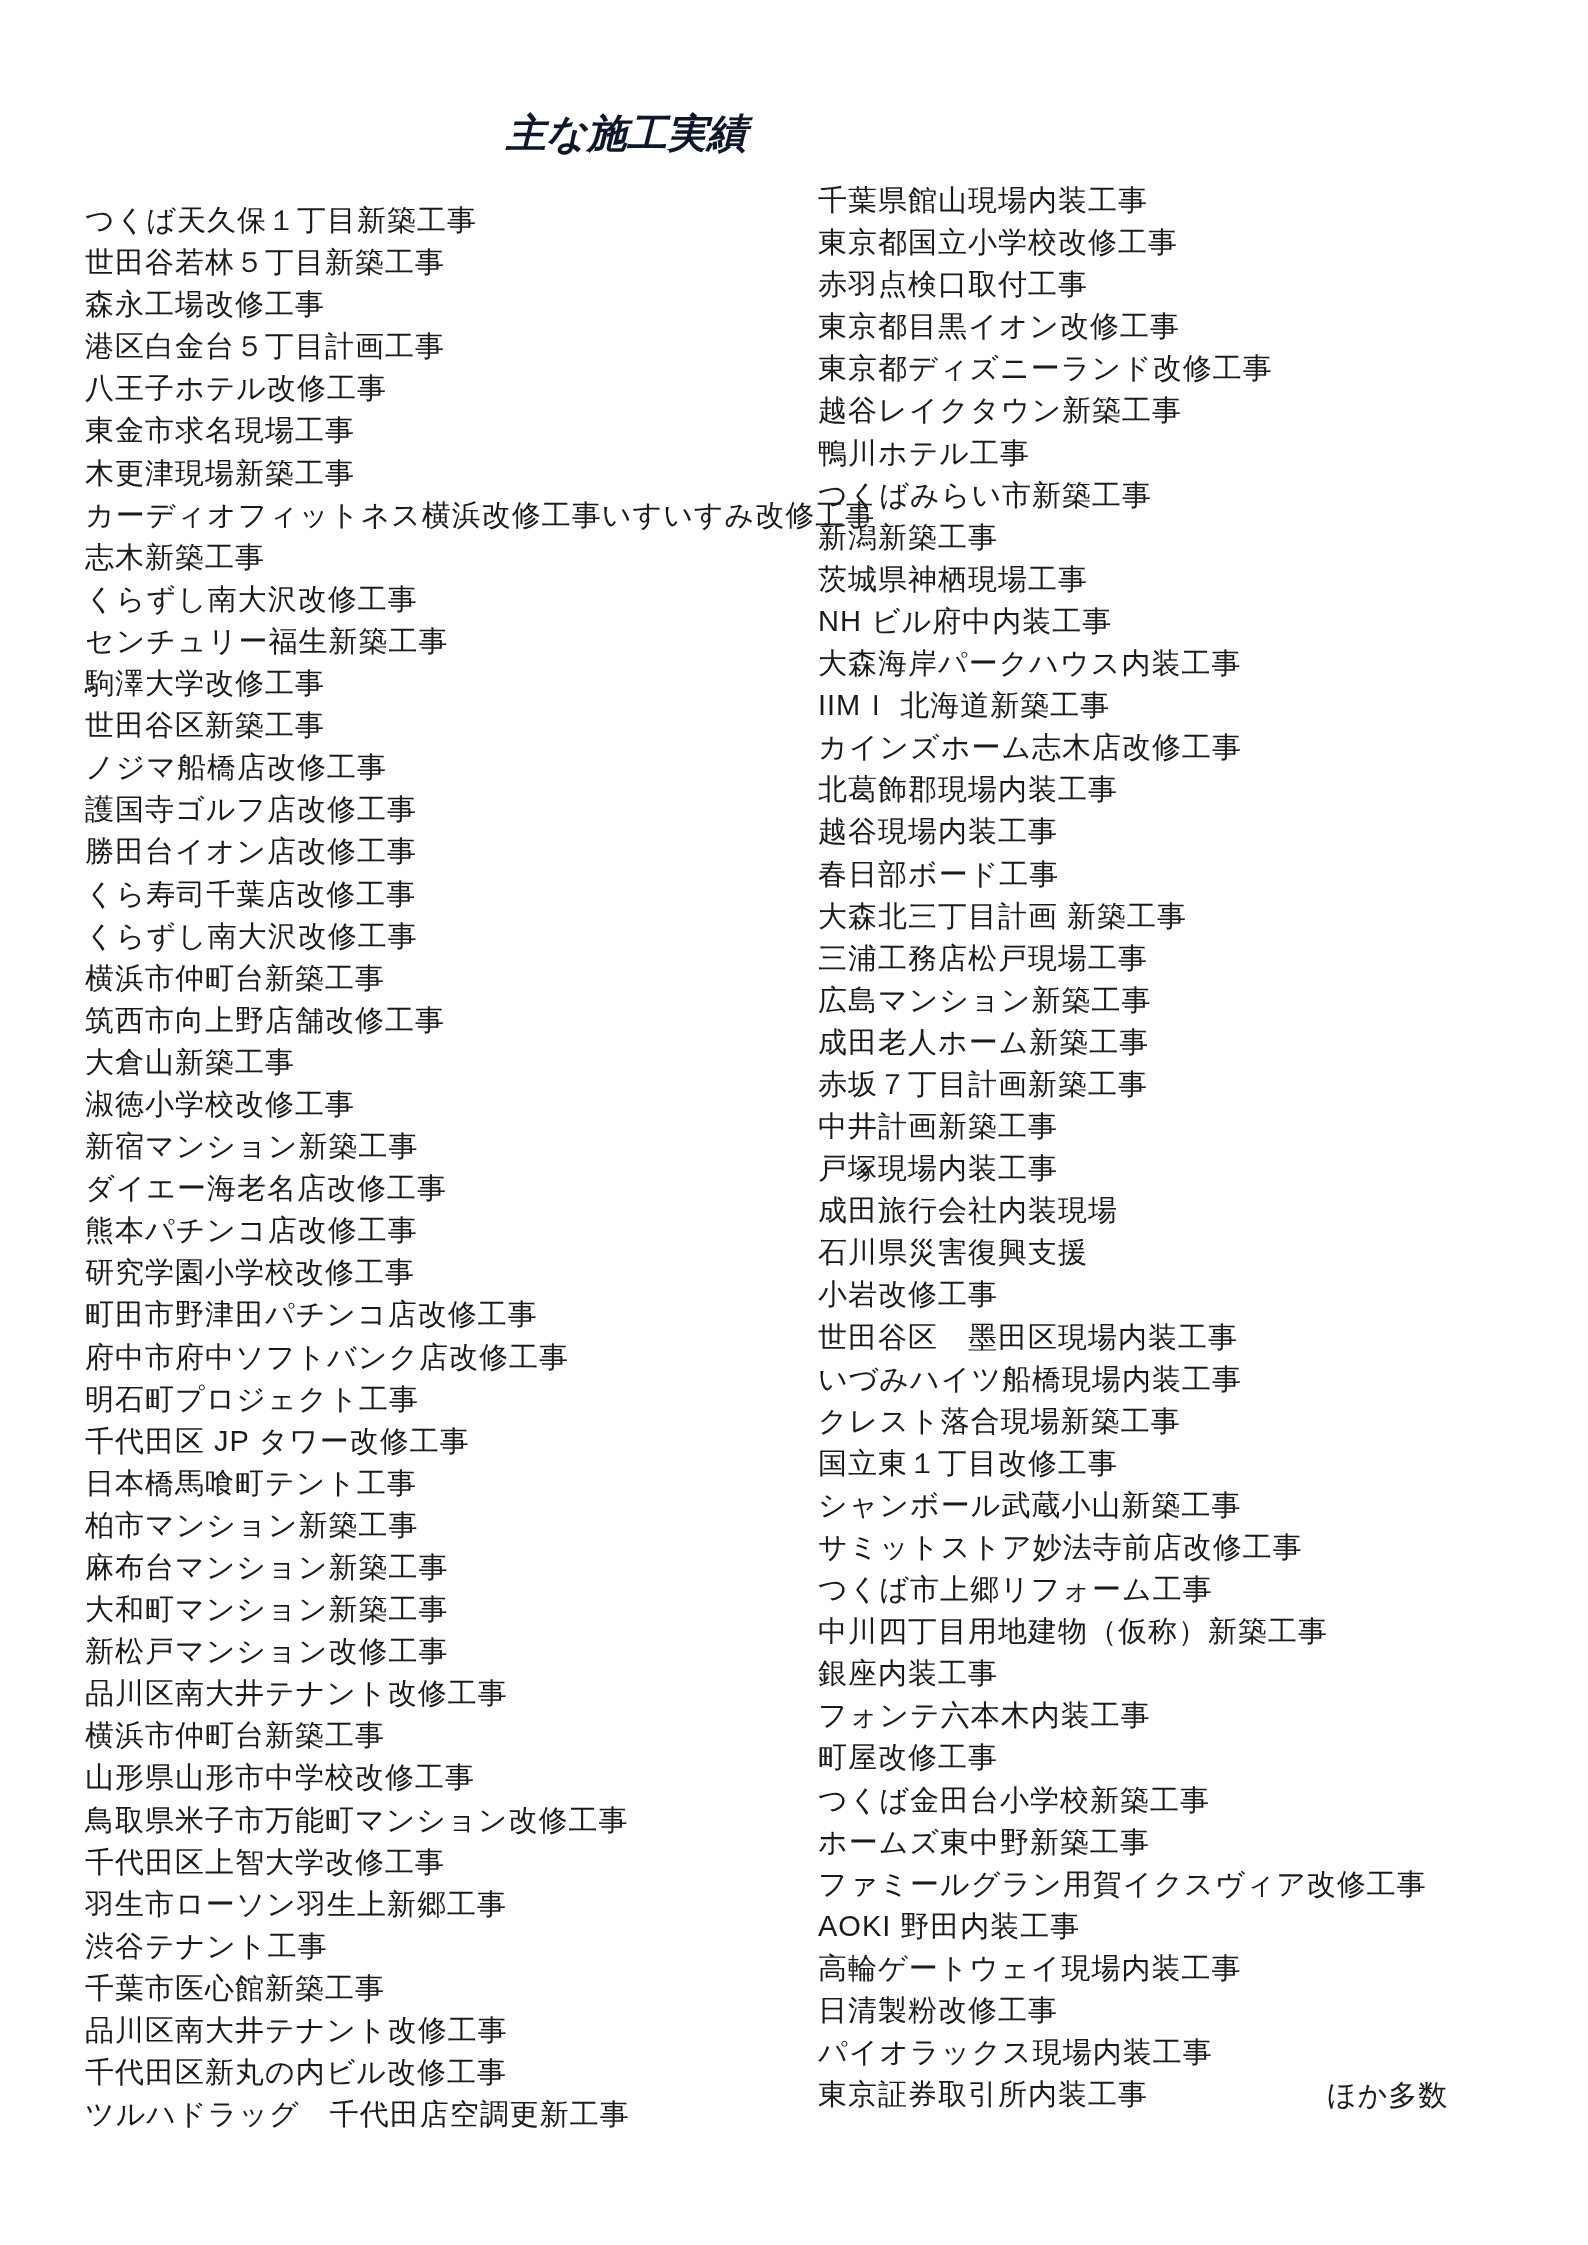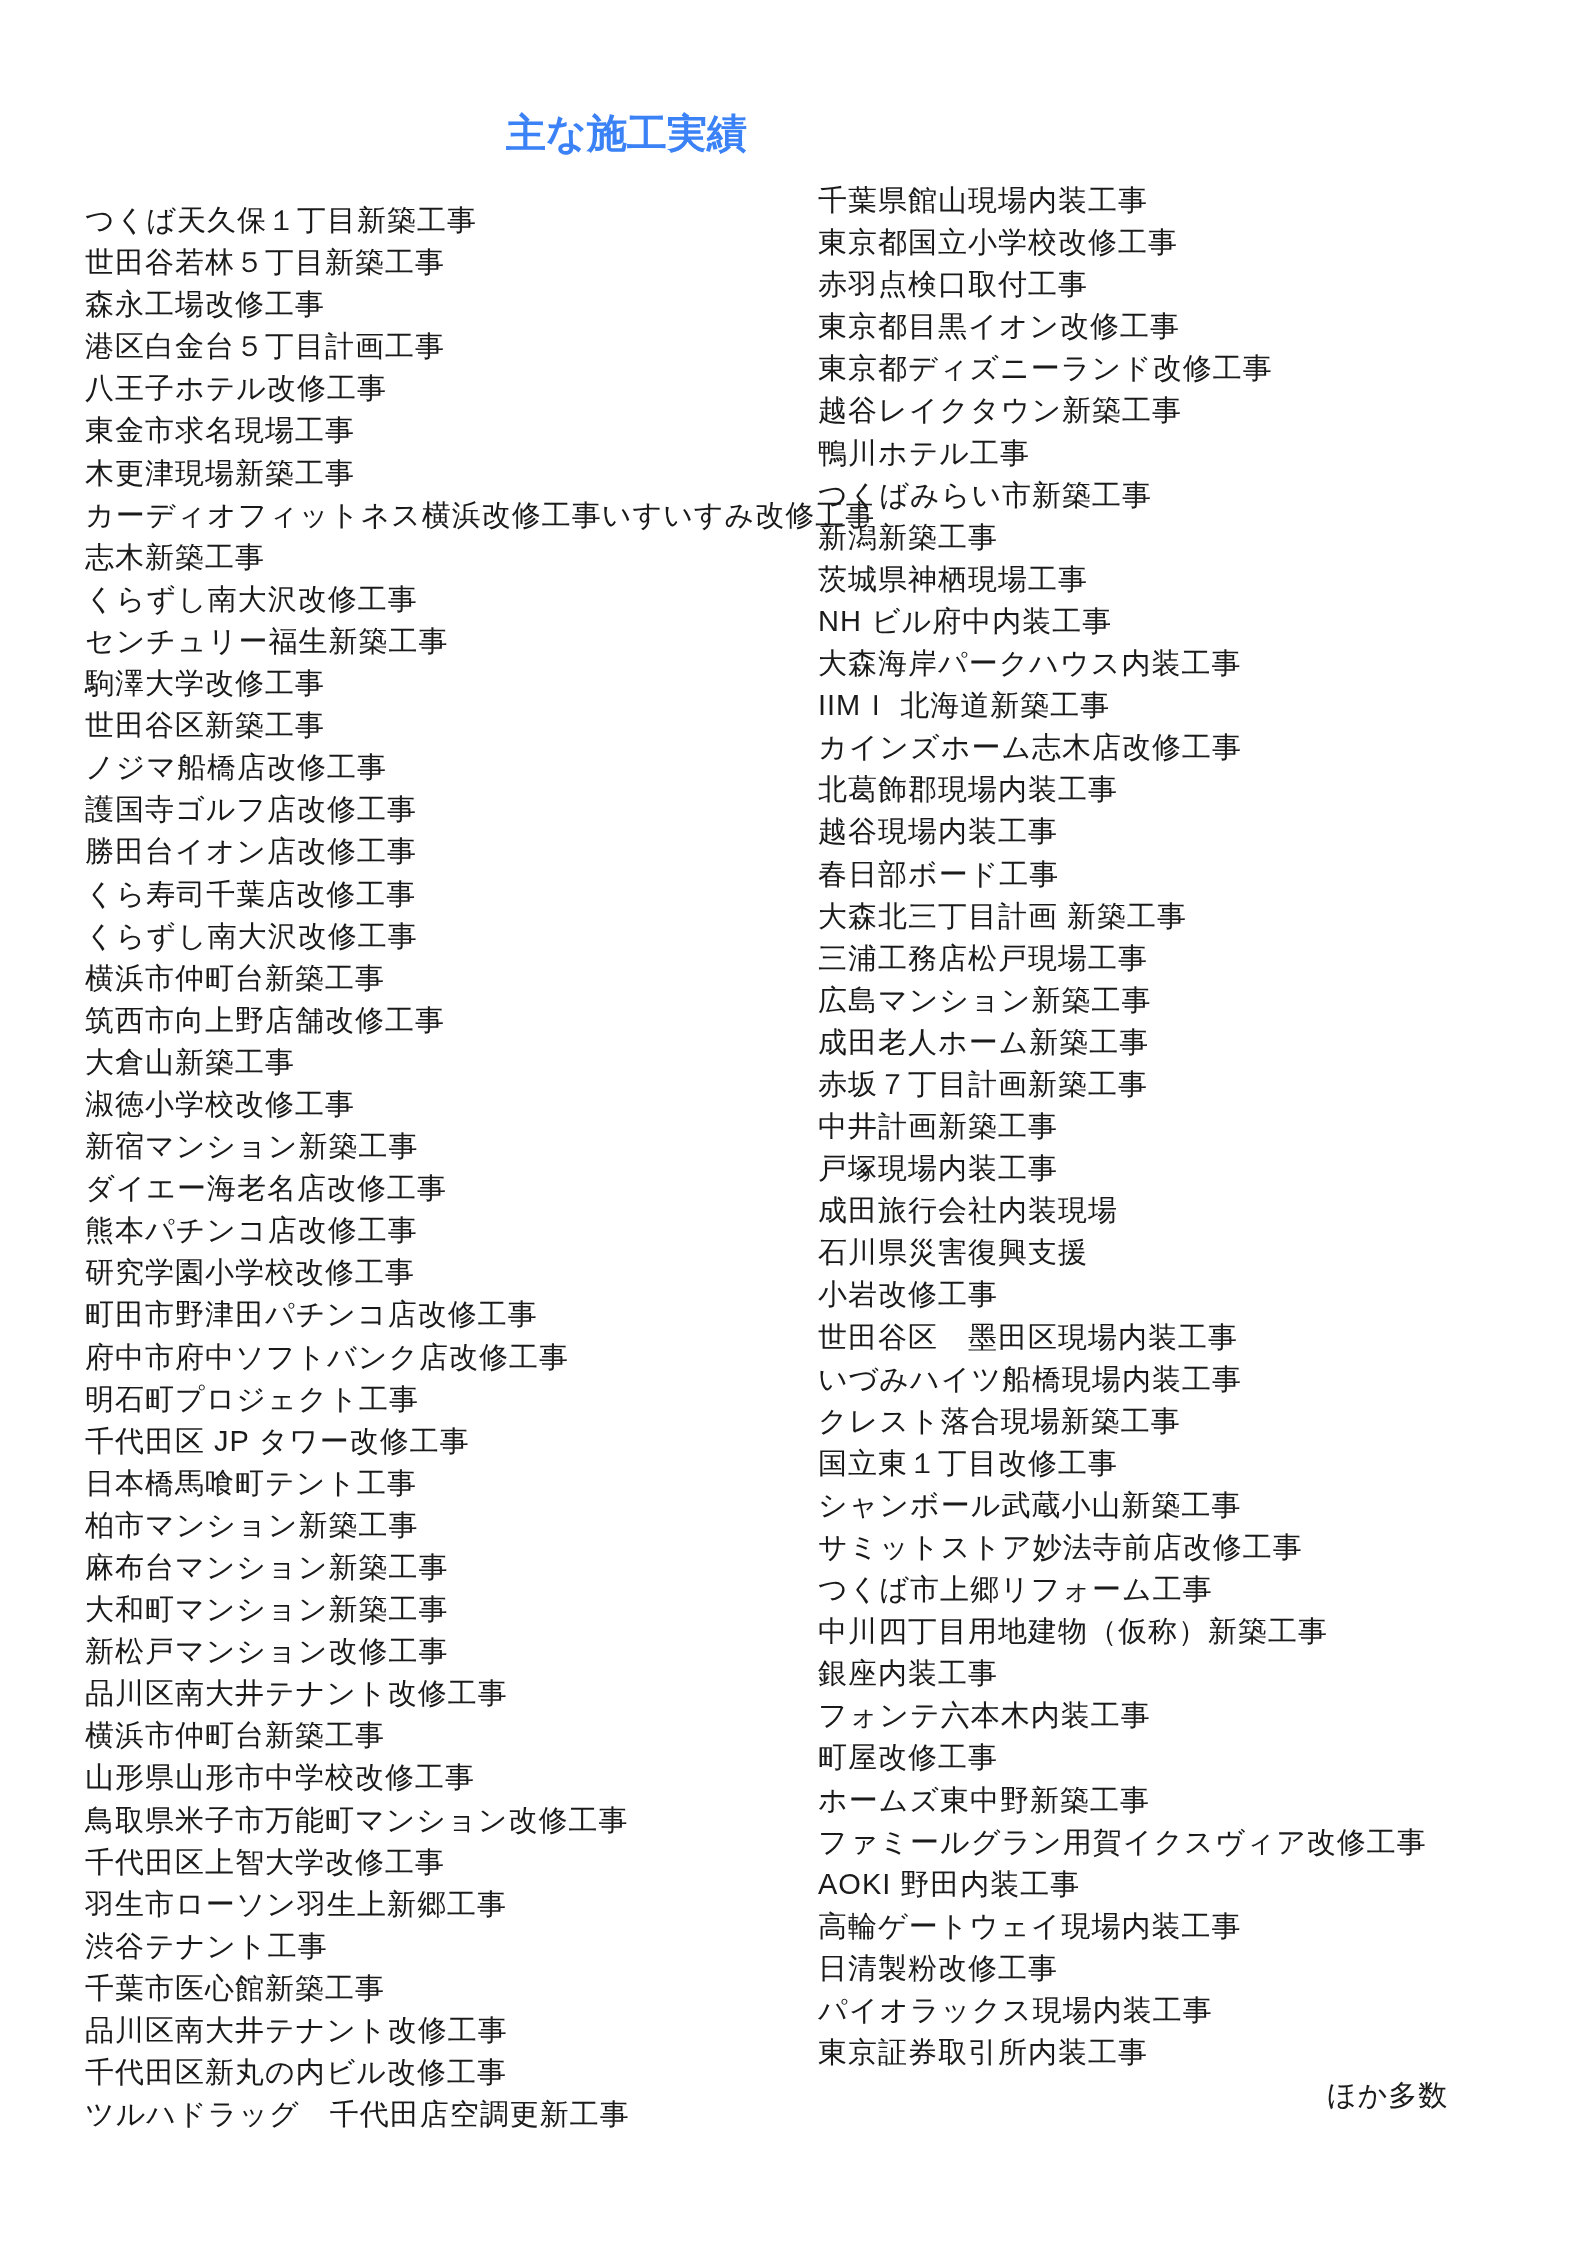--- a/index.html
+++ b/index.html
@@ -44,21 +44,21 @@
     font-size: 29px;
     color: #1a1a1a;
     letter-spacing: 1px;
     white-space: nowrap;
   }
 </style>
 </head>
 <body>
 
 <main>
-  <h1 class="page-title" style="color: #3b82f6;">主な施工実績</h1>
+  <h1 class="page-title" style="color: #0f172a; font-style: italic;">主な施工実績</h1>
 
   <div class="project-column col-left">
       <div class="project-item">つくば天久保１丁目新築工事</div>
       <div class="project-item">世田谷若林５丁目新築工事</div>
       <div class="project-item">森永工場改修工事</div>
       <div class="project-item">港区白金台５丁目計画工事</div>
       <div class="project-item">八王子ホテル改修工事</div>
       <div class="project-item">東金市求名現場工事</div>
       <div class="project-item">木更津現場新築工事</div>
       <div class="project-item">カーディオフィットネス横浜改修工事いすいすみ改修工事</div>
@@ -134,20 +134,21 @@
       <div class="project-item">いづみハイツ船橋現場内装工事</div>
       <div class="project-item">クレスト落合現場新築工事</div>
       <div class="project-item">国立東１丁目改修工事</div>
       <div class="project-item">シャンボール武蔵小山新築工事</div>
       <div class="project-item">サミットストア妙法寺前店改修工事</div>
       <div class="project-item">つくば市上郷リフォーム工事</div>
       <div class="project-item">中川四丁目用地建物（仮称）新築工事</div>
       <div class="project-item">銀座内装工事</div>
       <div class="project-item">フォンテ六本木内装工事</div>
       <div class="project-item">町屋改修工事</div>
+      <div class="project-item">つくば金田台小学校新築工事</div>
       <div class="project-item">ホームズ東中野新築工事</div>
       <div class="project-item">ファミールグラン用賀イクスヴィア改修工事</div>
       <div class="project-item">AOKI 野田内装工事</div>
       <div class="project-item">高輪ゲートウェイ現場内装工事</div>
       <div class="project-item">日清製粉改修工事</div>
       <div class="project-item">パイオラックス現場内装工事</div>
       <div class="project-item">東京証券取引所内装工事</div>
     </div>
 
   <div class="more-note">ほか多数</div>

